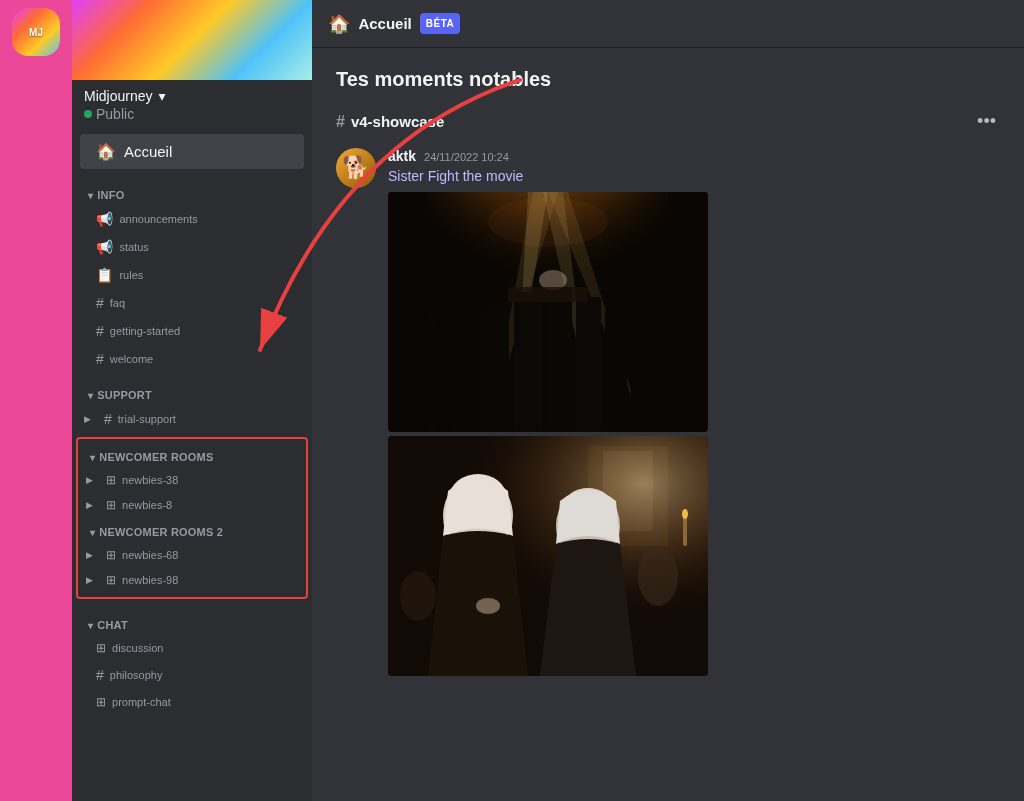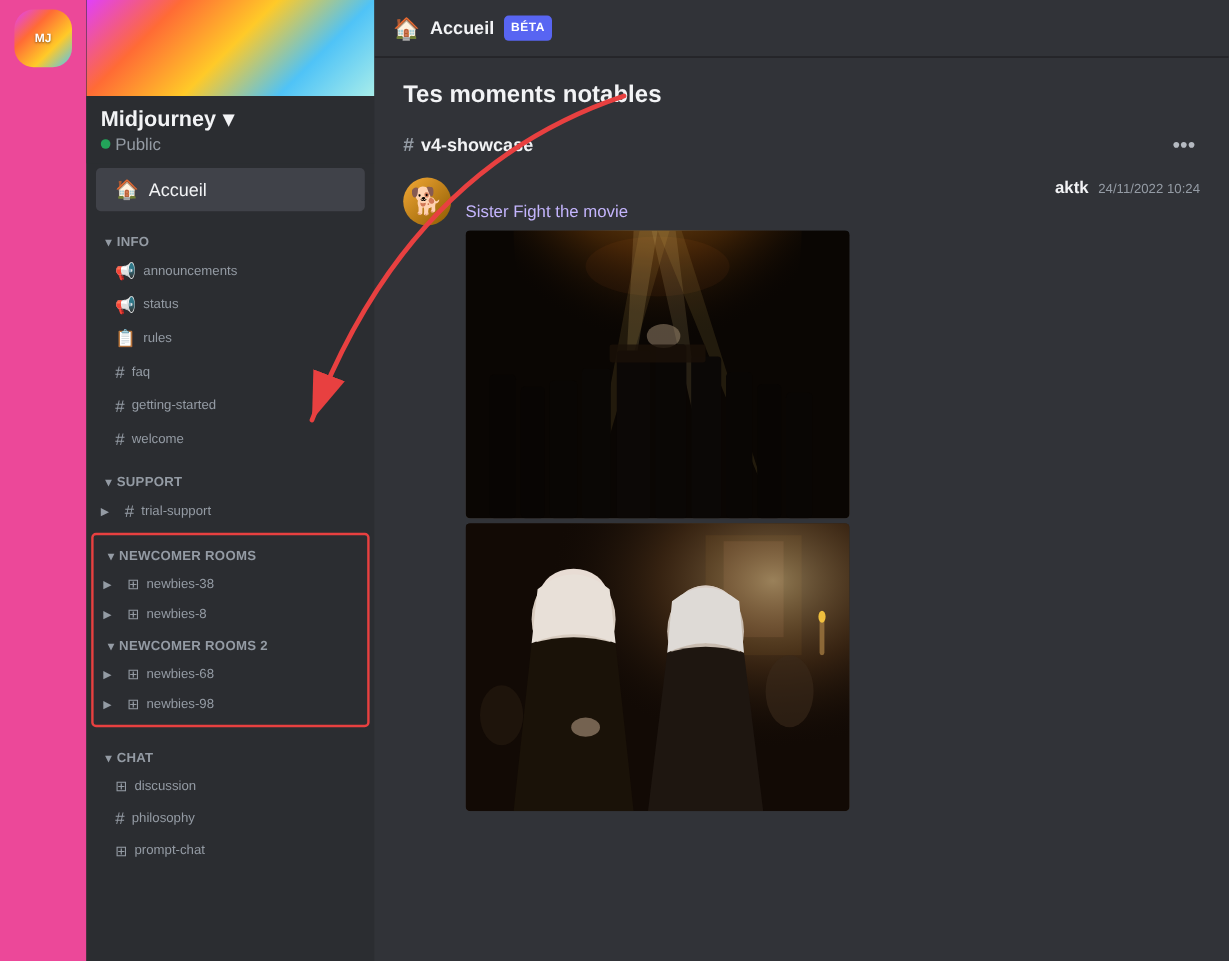--- a/index.html
+++ b/index.html
@@ -208,21 +208,20 @@
       align-items: center;
       justify-content: center;
       font-size: 22px;
     }
     .message-body { flex: 1; }
     .message-meta {
       display: flex;
       align-items: baseline;
       gap: 8px;
       margin-bottom: 4px;
-      justify-content: flex-end;
     }
     .message-author {
       font-weight: 600;
       font-size: 14px;
       color: #f2f3f5;
     }
     .message-time {
       font-size: 11px;
       color: #949ba4;
     }
@@ -282,22 +281,22 @@
       overflow: hidden;
     }
     .server-header-info {
       padding: 8px 12px;
       background: #2b2d31;
     }
     .server-name-row {
       display: flex;
       align-items: center;
       gap: 6px;
-      font-weight: 700;
-      font-size: 18px;
+      font-weight: 400;
+      font-size: 14px;
       color: #f2f3f5;
       cursor: pointer;
     }
     .status-dot {
       width: 8px;
       height: 8px;
       border-radius: 50%;
       background: #23a55a;
     }
 

